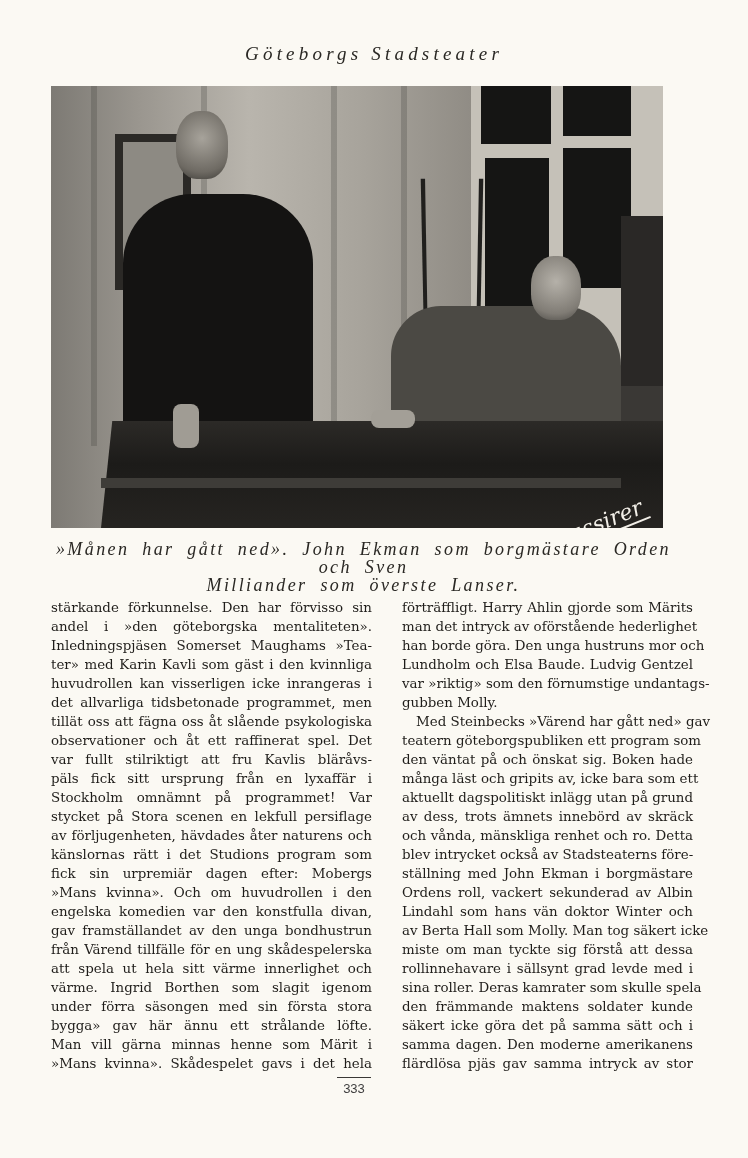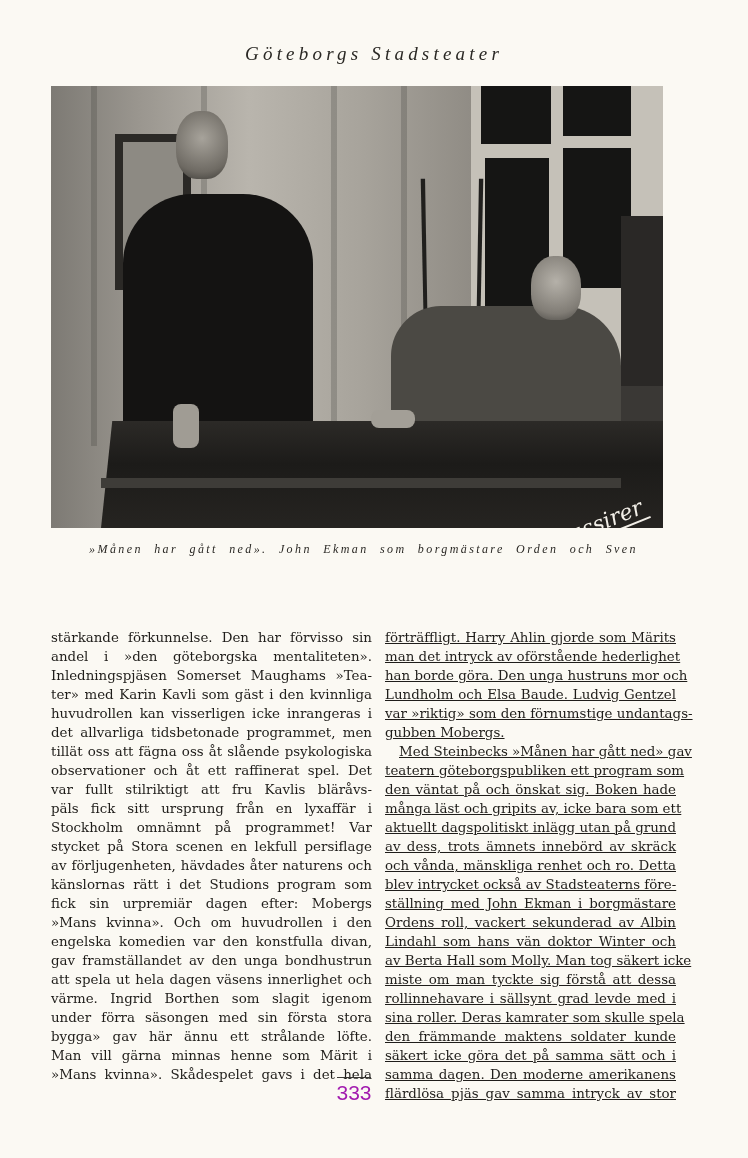--- a/index.html
+++ b/index.html
@@ -112,37 +112,36 @@
       line-height: 1;
     }
     .caption {
       position: absolute;
       top: 540px;
       left: 51px;
       width: 625px;
       text-align: center;
       font-family: "Liberation Serif", serif;
       font-style: italic;
-      font-size: 12px;
+      font-size: 18px;
       line-height: 18px;
       letter-spacing: 2.4px;
       word-spacing: 6px;
       color: #2a2824;
     }
     .col {
       position: absolute;
       top: 598px;
       font-family: "DejaVu Serif", serif;
       font-size: 13.4px;
       line-height: 19px;
       color: #1f1d1a;
-      margin-top: 30px;
     }
     .col-left { left: 51px; width: 321px; }
-    .col-right { left: 385px; width: 291px; text-decoration: underline; }
+    .col-right { left: 402px; width: 291px; }
     .line {
       display: block;
       white-space: nowrap;
       text-align: justify;
       text-align-last: justify;
       height: 19px;
     }
     .line.last {
       text-align-last: left;
     }
@@ -157,22 +156,22 @@
       height: 1px;
       background: #3a3835;
     }
     .folio {
       position: absolute;
       left: 300px;
       top: 1081px;
       width: 108px;
       text-align: center;
       font-family: "Liberation Sans", sans-serif;
-      font-size: 21px;
-      color: #a21caf;
+      font-size: 13px;
+      color: #404040;
     }
   </style>
 </head>
 <body>
 
 <div class="running-head">Göteborgs Stadsteater</div>
 
 <div class="photo">
   <div class="wall"></div>
   <div class="stripe" style="left:40px"></div>
@@ -194,20 +193,21 @@
   <div class="head1"></div>
   <div class="table"></div>
   <div class="table-edge"></div>
   <div class="hand1"></div>
   <div class="hand2"></div>
   <div class="signature">Cassirer</div>
 </div>
 
 <div class="caption">
   <div>»Månen har gått ned». John Ekman som borgmästare Orden och Sven</div>
+  <div>Milliander som överste Lanser.</div>
 </div>
 
 <div class="col col-left">
   <span class="line">stärkande förkunnelse. Den har förvisso sin</span>
   <span class="line">andel i »den göteborgska mentaliteten».</span>
   <span class="line">Inledningspjäsen Somerset Maughams »Tea-</span>
   <span class="line">ter» med Karin Kavli som gäst i den kvinnliga</span>
   <span class="line">huvudrollen kan visserligen icke inrangeras i</span>
   <span class="line">det allvarliga tidsbetonade programmet, men</span>
   <span class="line">tillät oss att fägna oss åt slående psykologiska</span>
@@ -215,36 +215,37 @@
   <span class="line">var fullt stilriktigt att fru Kavlis bläråvs-</span>
   <span class="line">päls fick sitt ursprung från en lyxaffär i</span>
   <span class="line">Stockholm omnämnt på programmet! Var</span>
   <span class="line">stycket på Stora scenen en lekfull persiflage</span>
   <span class="line">av förljugenheten, hävdades åter naturens och</span>
   <span class="line">känslornas rätt i det Studions program som</span>
   <span class="line">fick sin urpremiär dagen efter: Mobergs</span>
   <span class="line">»Mans kvinna». Och om huvudrollen i den</span>
   <span class="line">engelska komedien var den konstfulla divan,</span>
   <span class="line">gav framställandet av den unga bondhustrun</span>
-  <span class="line">att spela ut hela dagen väsens innerlighet och</span>
+  <span class="line">från Värend tillfälle för en ung skådespelerska</span>
+  <span class="line">att spela ut hela sitt värme innerlighet och</span>
   <span class="line">värme. Ingrid Borthen som slagit igenom</span>
   <span class="line">under förra säsongen med sin första stora</span>
   <span class="line">bygga» gav här ännu ett strålande löfte.</span>
   <span class="line">Man vill gärna minnas henne som Märit i</span>
   <span class="line">»Mans kvinna». Skådespelet gavs i det hela</span>
 </div>
 
 <div class="col col-right">
   <span class="line">förträffligt. Harry Ahlin gjorde som Märits</span>
   <span class="line">man det intryck av oförstående hederlighet</span>
   <span class="line">han borde göra. Den unga hustruns mor och</span>
   <span class="line">Lundholm och Elsa Baude. Ludvig Gentzel</span>
   <span class="line">var »riktig» som den förnumstige undantags-</span>
-  <span class="line last">gubben Mobergs.</span>
-  <span class="line indent">Med Steinbecks »Månen har gått ned» gav</span>
+  <span class="line last">gubben Molly.</span>
+  <span class="line indent">Med Steinbecks »Värend har gått ned» gav</span>
   <span class="line">teatern göteborgspubliken ett program som</span>
   <span class="line">den väntat på och önskat sig. Boken hade</span>
   <span class="line">många läst och gripits av, icke bara som ett</span>
   <span class="line">aktuellt dagspolitiskt inlägg utan på grund</span>
   <span class="line">av dess, trots ämnets innebörd av skräck</span>
   <span class="line">och vånda, mänskliga renhet och ro. Detta</span>
   <span class="line">blev intrycket också av Stadsteaterns före-</span>
   <span class="line">ställning med John Ekman i borgmästare</span>
   <span class="line">Ordens roll, vackert sekunderad av Albin</span>
   <span class="line">Lindahl som hans vän doktor Winter och</span>

